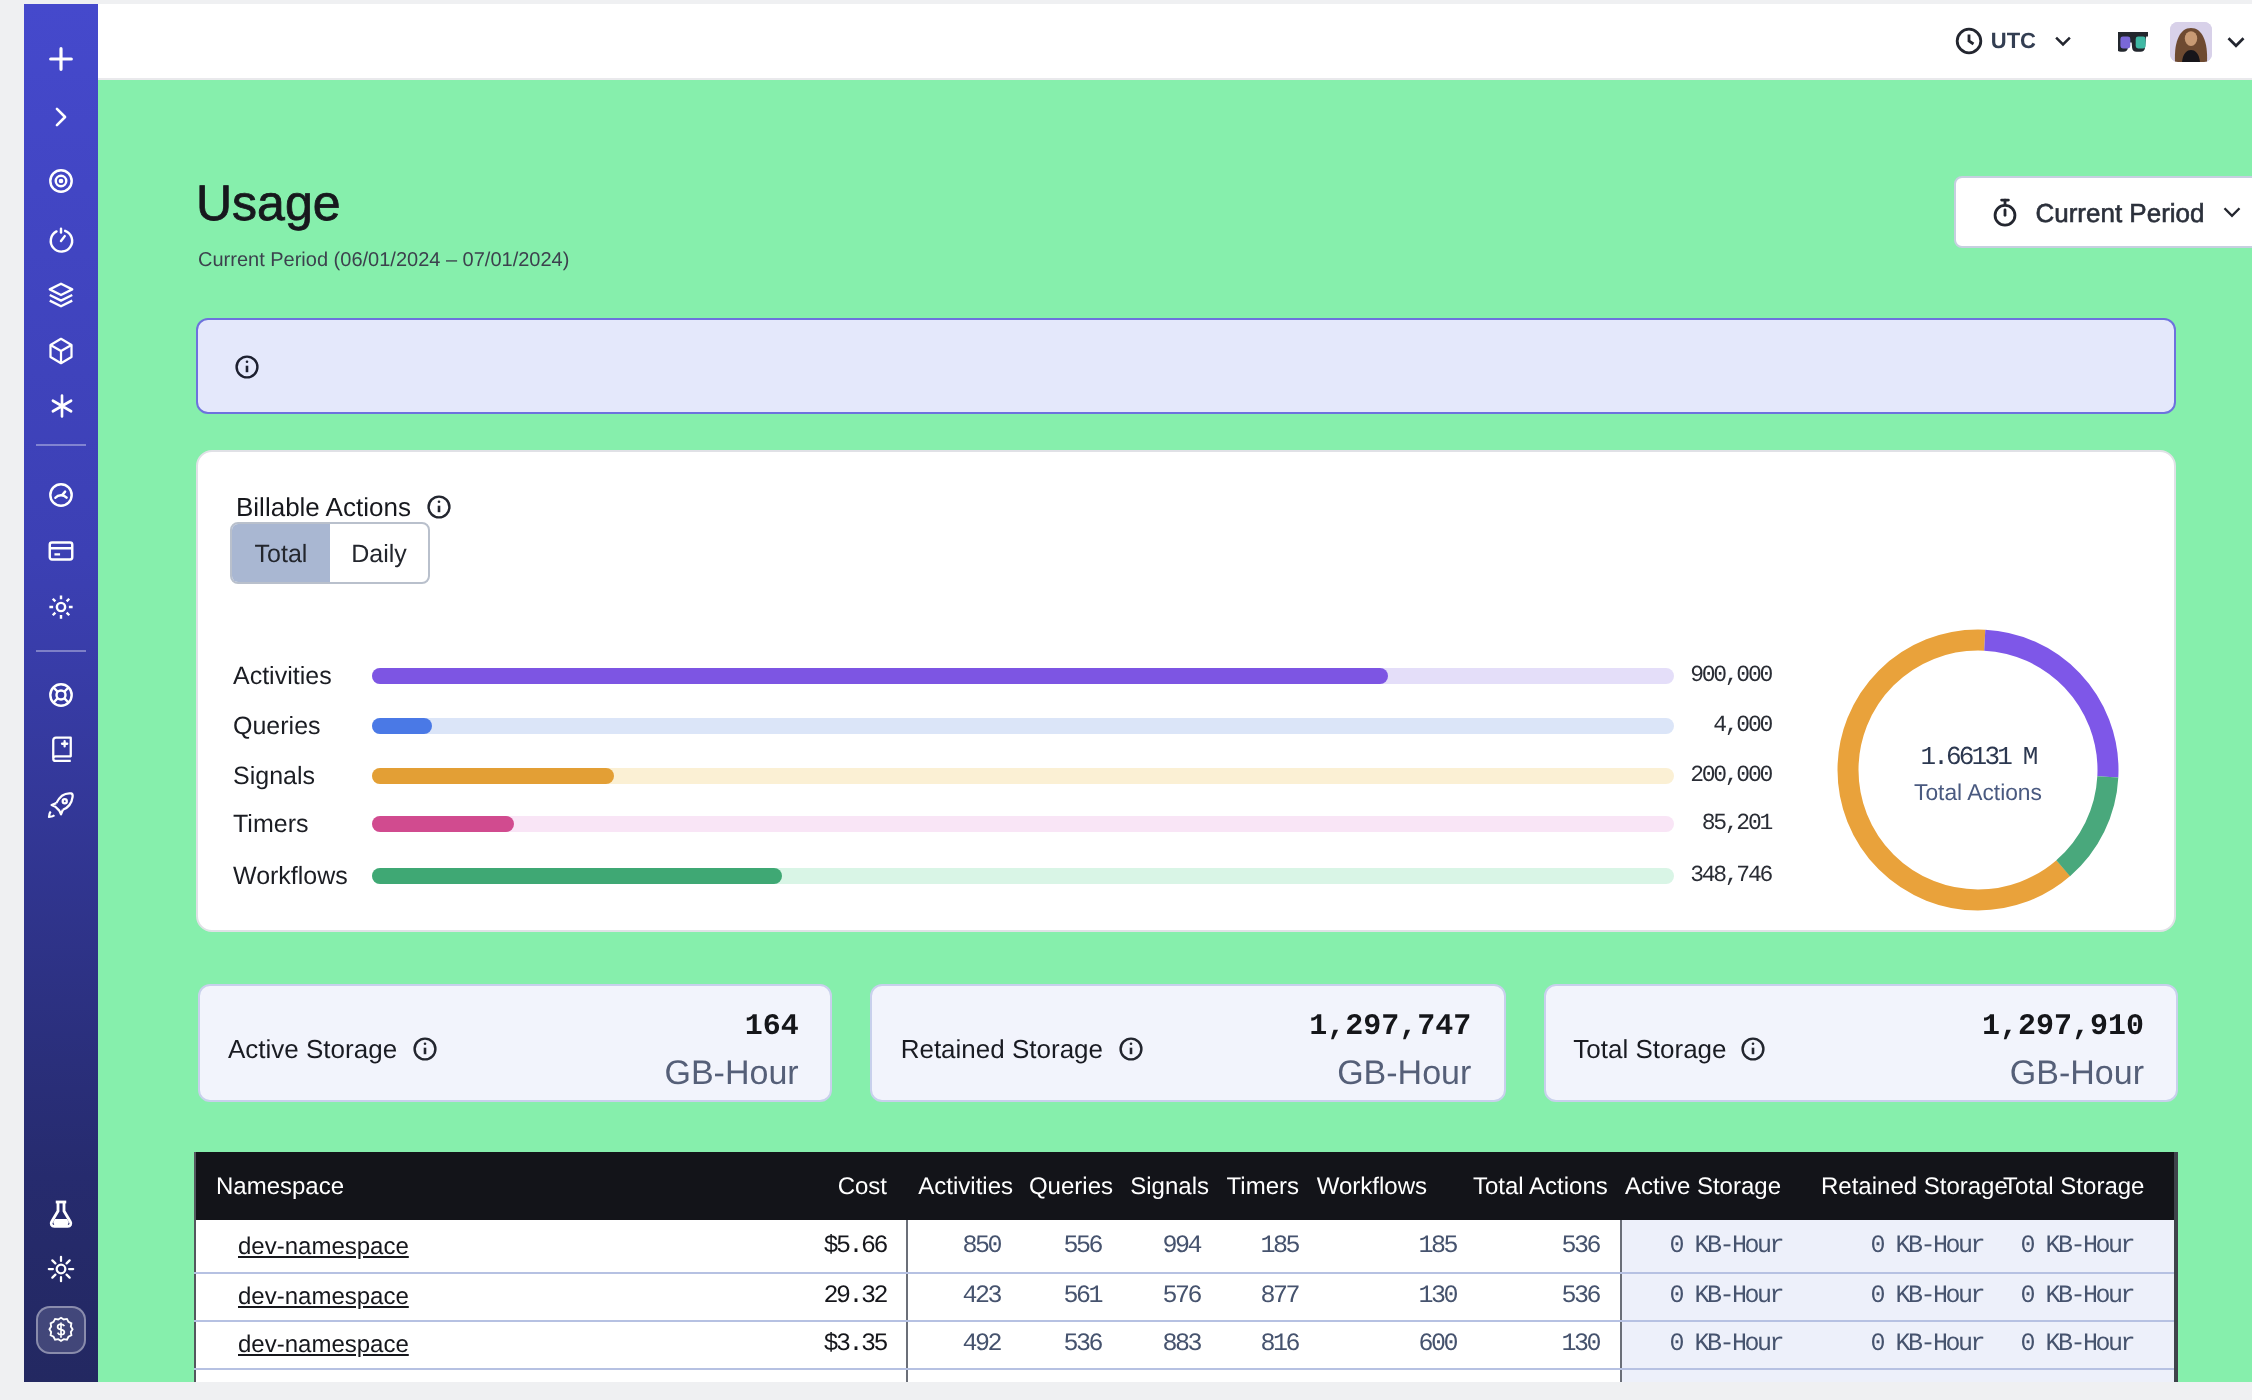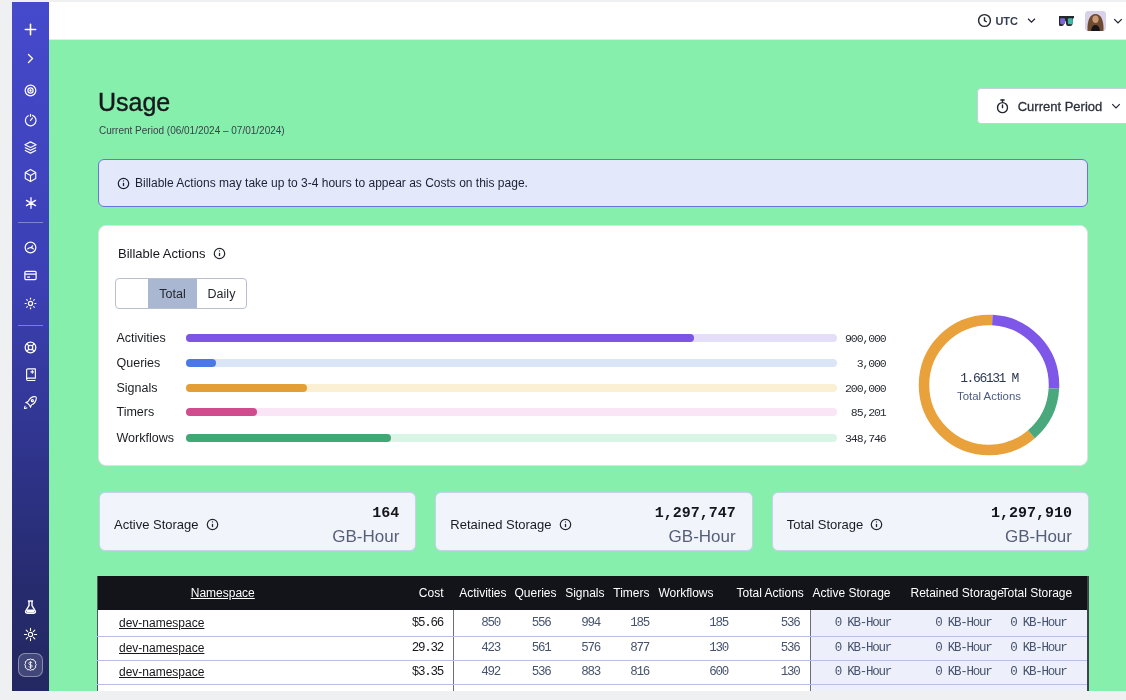--- a/index.html
+++ b/index.html
@@ -24,42 +24,42 @@
 
 
 .banner { position:absolute; left:86px; top:157px; width:990px; height:48px; background:#e4e8fb;
   border:1px solid #6d72dd; border-radius:6px; display:flex; align-items:center; padding-left:18px;
   font-size:12px; color:#1d2030; gap:5px; }
 
 
 .card { position:absolute; left:86px; top:223px; width:990px; height:241px; background:#fff;
   border:1px solid #e0e1e6; border-radius:8px; }
 .card-title { position:absolute; left:19px; top:20px; font-size:13px; color:#17181d; display:flex; gap:8px; align-items:center; }
-.tabs { position:absolute; left:16px; top:52px; height:31px; display:flex; border:1px solid #b9c0cc; border-radius:4px; overflow:hidden; background:#fff;padding-left:32px; }
+.tabs { position:absolute; left:16px; top:35px; height:31px; display:flex; border:1px solid #b9c0cc; border-radius:4px; overflow:hidden; background:#fff; }
 .tab { width:49px; height:100%; display:flex; align-items:center; justify-content:center; font-size:12.5px; color:#23262d; }
 .tab.active { background:#a9b7d2; }
 .bar-row { position:absolute; left:0; height:25px; width:100%; }
 .bar-label { position:absolute; left:17.5px; top:50%; transform:translateY(-50%); font-size:12.5px; color:#1b1d23; }
 .bar-track { position:absolute; left:87px; width:651px; height:8px; top:50%; margin-top:-4px; border-radius:4px; }
 .bar-fill { position:absolute; left:0; top:0; height:8px; border-radius:4px; }
 .bar-val { position:absolute; right:201.5px; top:50%; transform:translateY(-50%); font-family:"Liberation Mono",monospace; font-size:11.5px; letter-spacing:-1.13px; color:#2a2d35; }
 .donut { position:absolute; right:25.5px; top:86px; }
 
 
 .stats { position:absolute; left:87px; top:490px; width:990px; display:flex; gap:19px; }
 .stat { flex:1; height:59px; background:#f2f4fc; border:1px solid #c8d0ec; border-radius:6px; position:relative; }
 .stat-label { position:absolute; left:14px; top:24px; font-size:13px; color:#191b22; display:flex; gap:7px; align-items:center; }
 .stat-val { position:absolute; right:16px; top:13px; font-family:"Liberation Mono",monospace; font-size:15px; font-weight:700; line-height:1; color:#15161a; }
 .stat-unit { position:absolute; right:16px; top:35px; font-size:17px; line-height:1; color:#555f78; }
 
 
 .tbl { position:absolute; left:85px; top:574px; width:990px; border-collapse:collapse; table-layout:fixed;
   border-left:1px solid #54575e; border-right:2px solid #3f434b; }
 .tbl th { background:#131419; color:#fff; font-size:12px; font-weight:400; height:34px; text-align:right; padding:0 10px 0 0; white-space:nowrap; }
-.tbl th.nm { text-align:center; padding-left:10px;text-decoration:underline; }
+.tbl th.nm { text-align:left; padding-left:10px; }
 .tbl td { white-space:nowrap; overflow:hidden; background:#fff; font-family:"Liberation Mono",monospace; font-size:12.5px; letter-spacing:-1.25px; color:#46536e; text-align:right; padding:0 10px 0 0; border-bottom:1px solid #b6c1e2; }
 .tbl tr.r1 td { height:26px; }
 .tbl tr.r2 td { height:24px; }
 .tbl td.nm { text-align:left; padding-left:21px; color:#16171c; font-family:"Liberation Sans",sans-serif; font-size:12px; letter-spacing:0; }
 .tbl td.cost { color:#16171c; }
 .tbl td.stor { background:#edf0fa; }
 .tbl .sepL { border-left:1px solid #6b6f78; }
 a.ns { color:#16171c; text-decoration:underline; }
 </style>
 </head>
@@ -219,21 +219,20 @@
           <path d="M3 5.5l5 5 5-5"></path>
         </svg>
     </div>
 
     <div class="banner">
       <svg width="13" height="13" viewBox="0 0 16 16" fill="none" stroke="#1d2030" stroke-width="1.5">
           <circle cx="8" cy="8" r="6.4"></circle>
           <path d="M8 7.2v4" stroke-width="1.6"></path>
           <circle cx="8" cy="4.8" r="0.8" fill="#1d2030" stroke="none"></circle>
         </svg>
-      <span>Billable Actions may take up to 3-4 hours to appear as Costs on this page.</span>
     </div>
 
     <div class="card">
       <div class="card-title">Billable Actions
         <svg width="13" height="13" viewBox="0 0 16 16" fill="none" stroke="#23262f" stroke-width="1.5">
             <circle cx="8" cy="8" r="6.4"></circle>
             <path d="M8 7.2v4" stroke-width="1.6"></path>
             <circle cx="8" cy="4.8" r="0.8" fill="#23262f" stroke="none"></circle>
           </svg>
       </div>
@@ -247,21 +246,21 @@
         <span class="bar-track" style="background:#e4def9;">
             <span class="bar-fill" style="width:508px;background:#7d55e3;"></span>
           </span>
         <span class="bar-val">900,000</span>
       </div>
       <div class="bar-row" style="top:124px;">
         <span class="bar-label">Queries</span>
         <span class="bar-track" style="background:#dbe5f8;">
             <span class="bar-fill" style="width:30px;background:#4a79e6;"></span>
           </span>
-        <span class="bar-val">3,000</span>
+        <span class="bar-val">4,000</span>
       </div>
       <div class="bar-row" style="top:149px;">
         <span class="bar-label">Signals</span>
         <span class="bar-track" style="background:#fbf0d4;">
             <span class="bar-fill" style="width:121px;background:#e39f35;"></span>
           </span>
         <span class="bar-val">200,000</span>
       </div>
       <div class="bar-row" style="top:173px;">
         <span class="bar-label">Timers</span>

